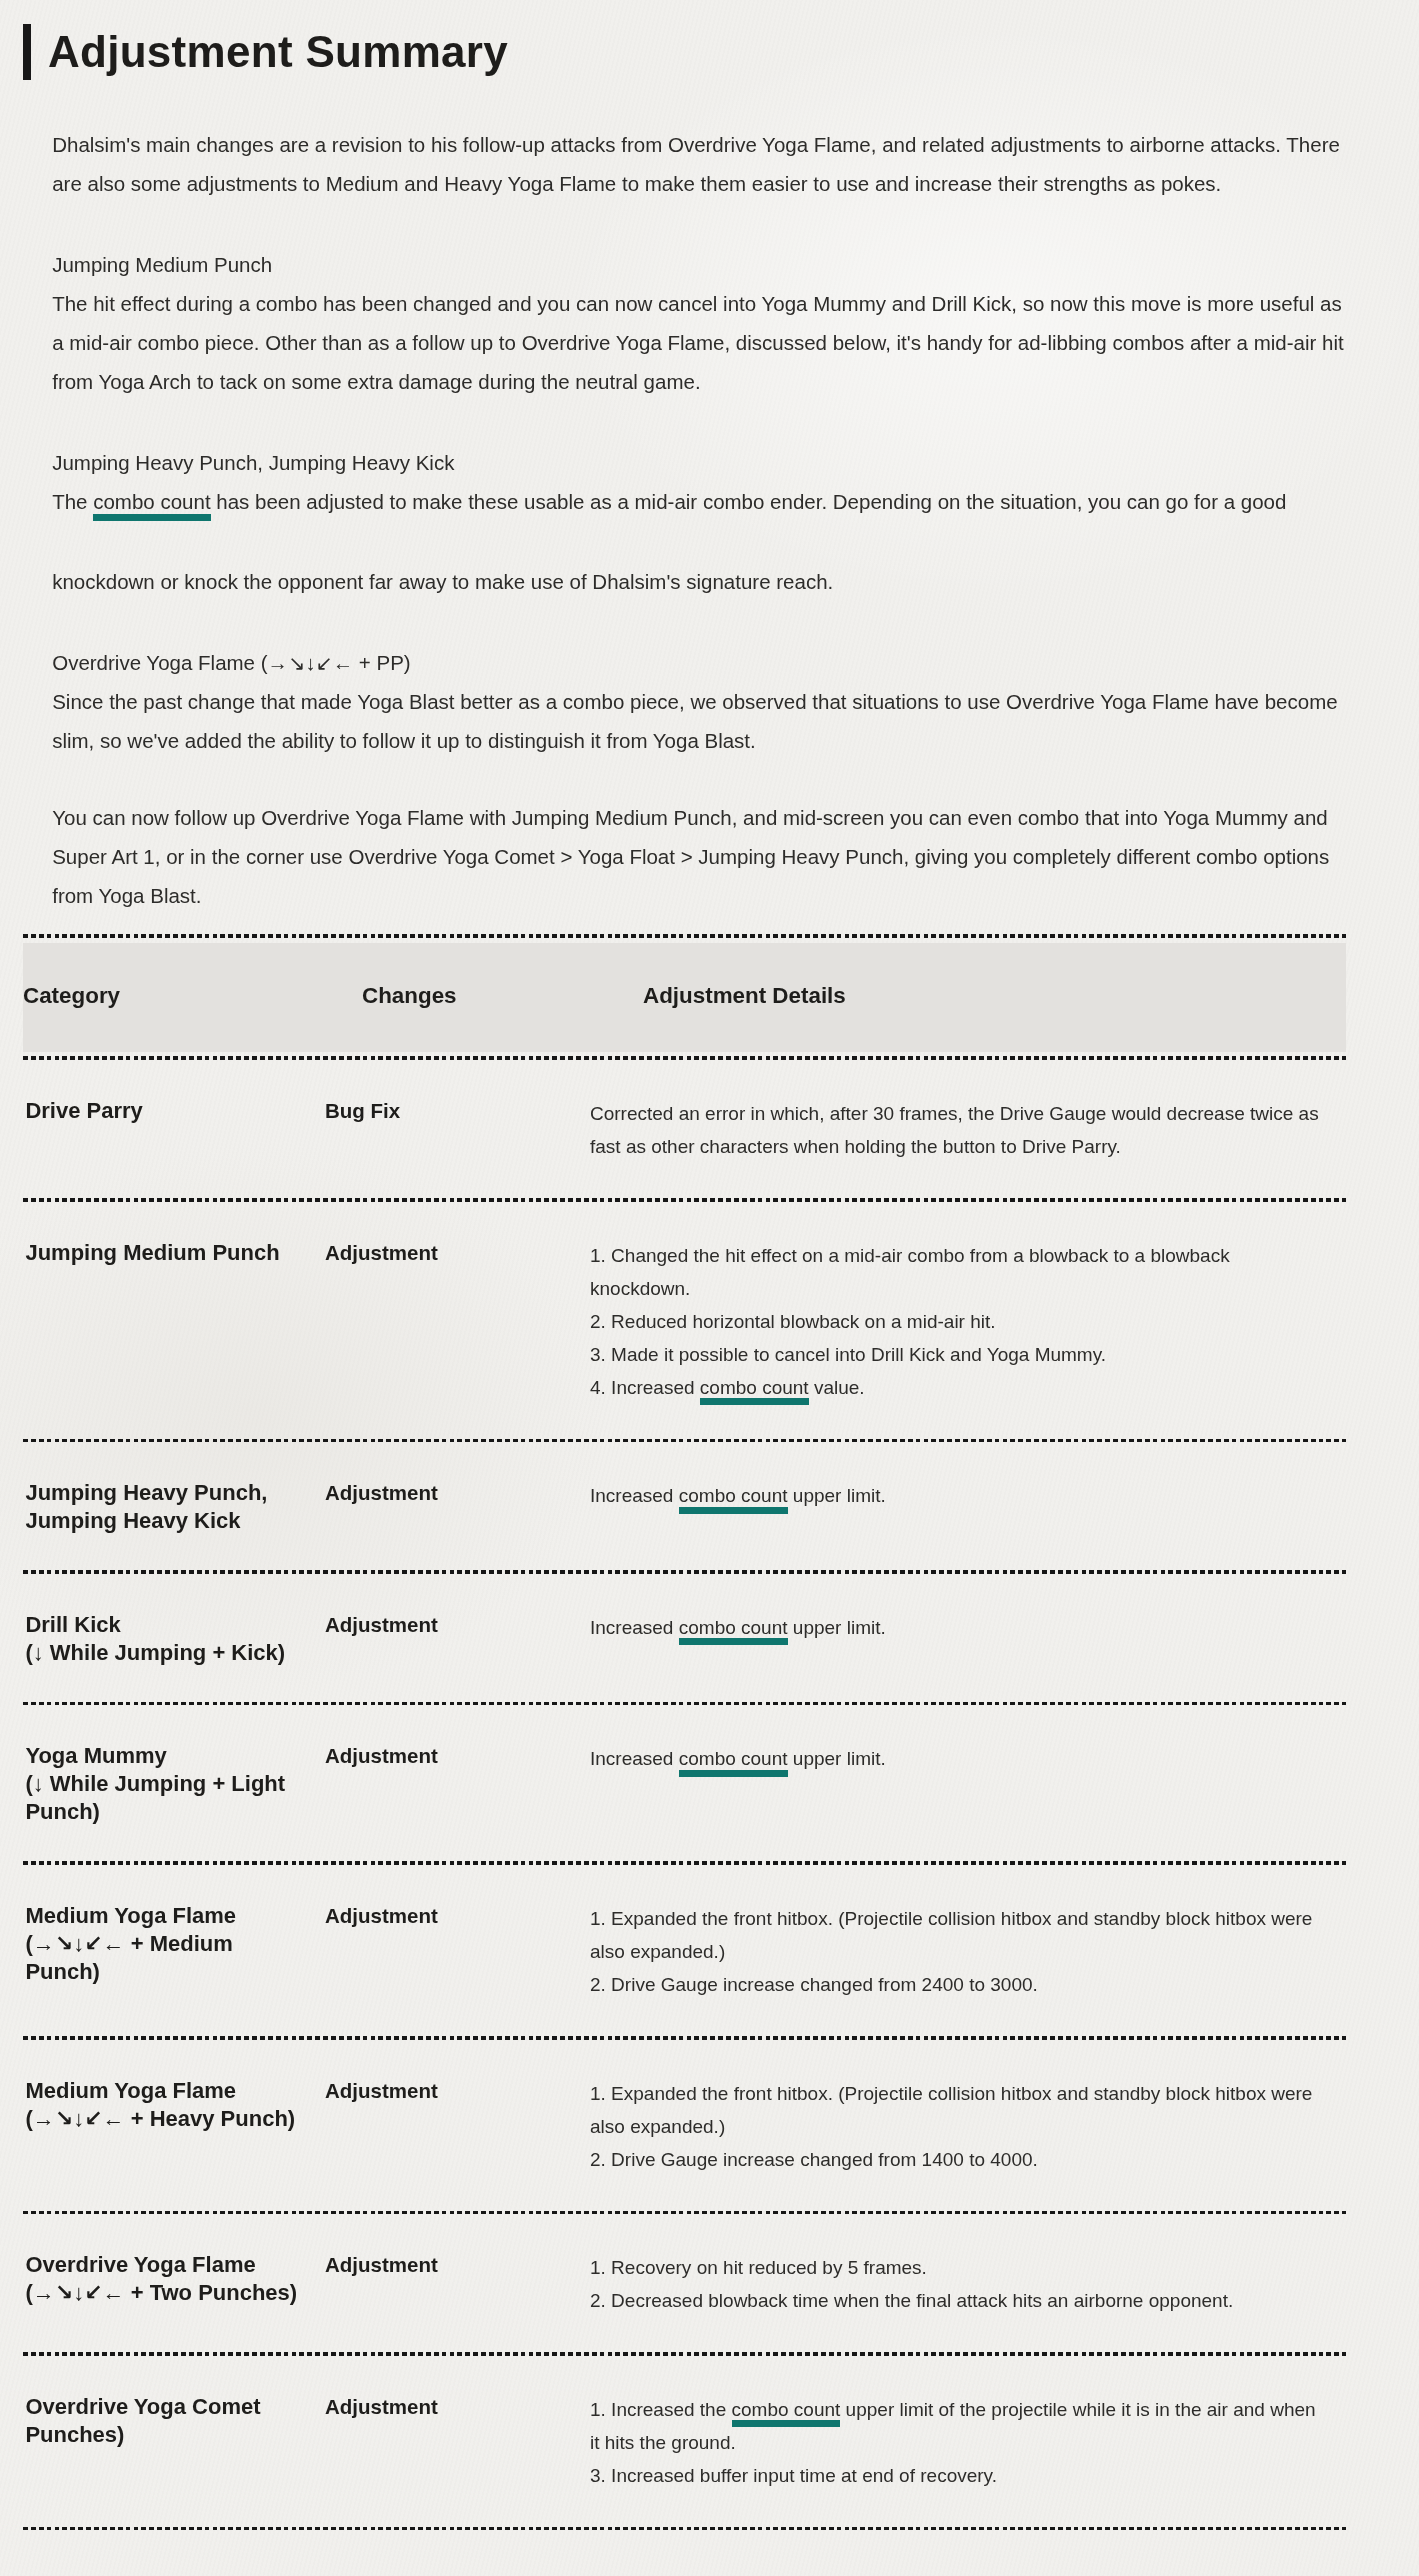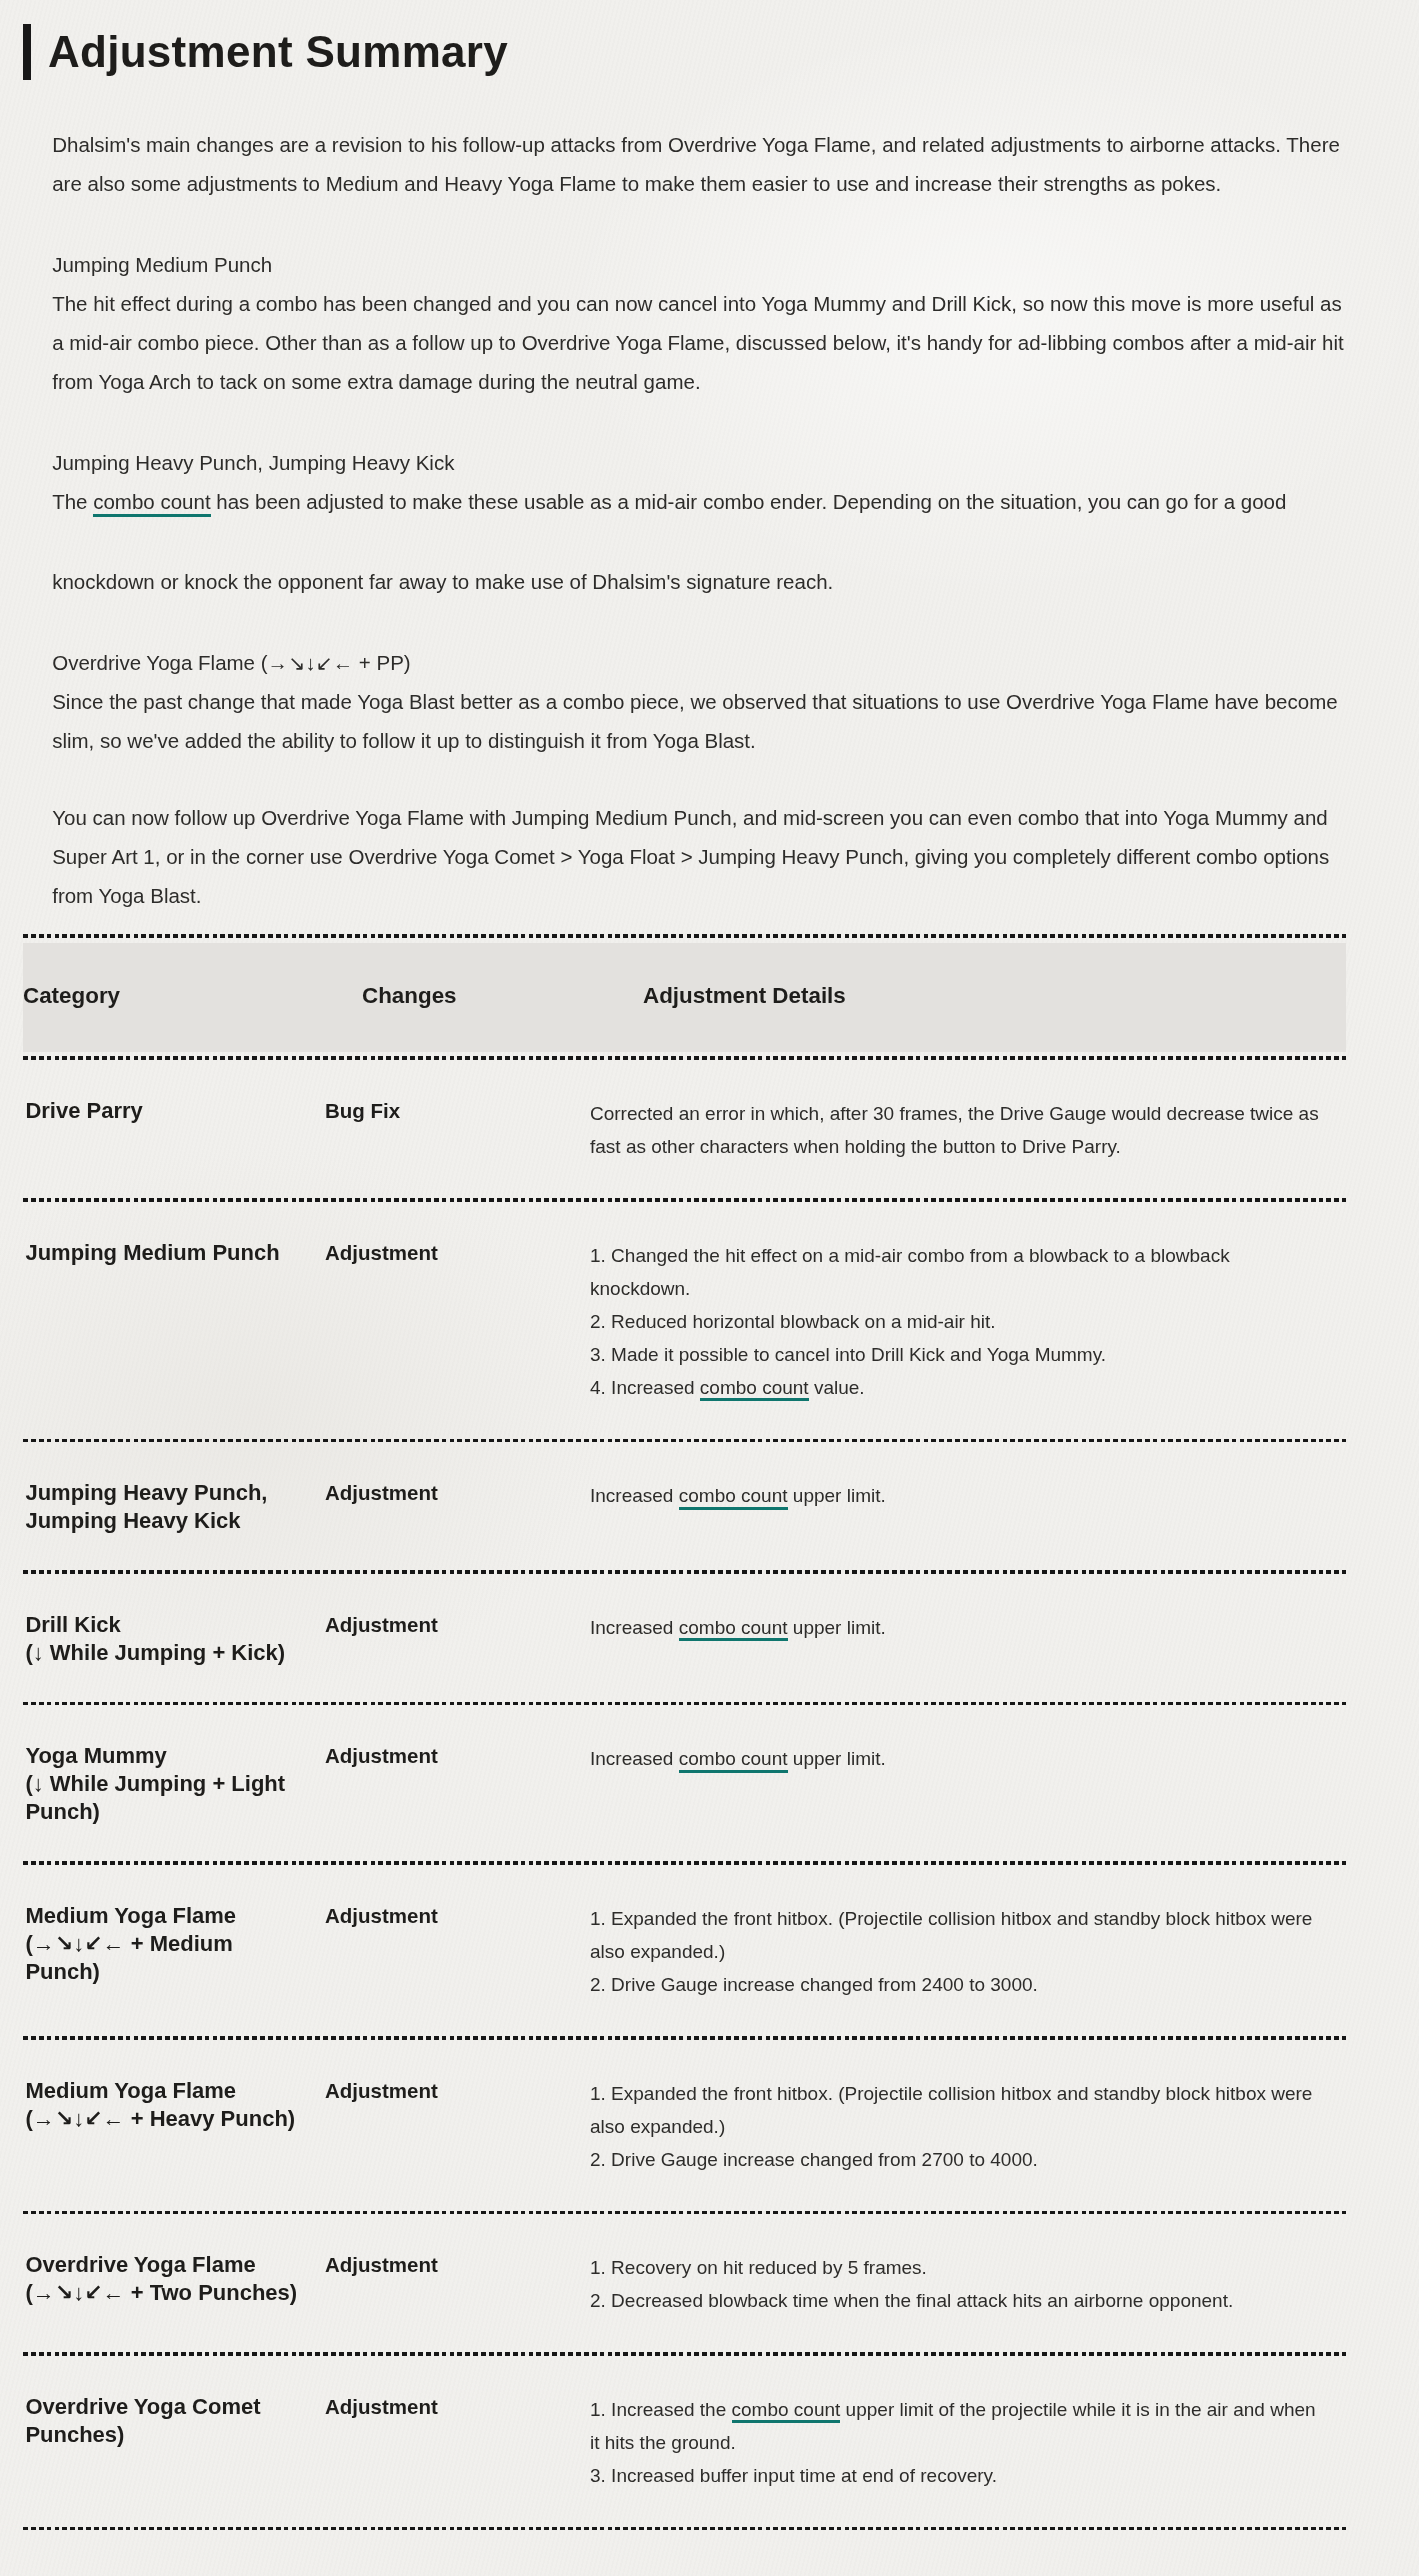--- a/index.html
+++ b/index.html
@@ -27,21 +27,21 @@
     letter-spacing:0.3px;
   }
   
   #intro{padding-left:1.2px;}
   #intro .p, #intro .h{font-size:20.5px;line-height:39px;color:var(--text);margin-left:28px;}
   #intro .h{margin-top:42px;}
   #intro .p + .p{margin-top:38px;}
   #intro .h + .p{margin-top:0;}
   #intro .gap-after + .p{margin-top:41px;}
   span.u{
-    border-bottom:3px solid #0f766e;padding-bottom:0.6px;cursor:pointer;
+    border-bottom:7px solid #0f766e;padding-bottom:0.6px;cursor:pointer;
   }
   
   .adj-table{margin-top:19.3px;}
   .sep{
     height:3.6px;
     background:repeating-linear-gradient(90deg, var(--sep) 0 4.8px, transparent 4.8px 7.9px);
   }
   .thead{
     display:grid;grid-template-columns:302px 265px 1fr;
     background:var(--header-bg);margin:4.8px 0;
@@ -160,21 +160,21 @@
         </div>
         <div class="sep"></div>
         <div class="row">
           <div class="c1">
             <span class="move-line">Medium Yoga Flame</span>
             <span class="move-line">(→↘↓↙← + Heavy Punch)</span>
           </div>
           <div class="c2">Adjustment</div>
           <div class="c3">
             <span class="details-line"><span>1. Expanded the front hitbox. (Projectile collision hitbox and standby block hitbox were also expanded.)</span></span>
-            <span class="details-line"><span>2. Drive Gauge increase changed from 2700 to 4000.</span></span>
+            <span class="details-line"><span>2. Drive Gauge increase changed from 1400 to 4000.</span></span>
           </div>
         </div>
         <div class="sep"></div>
         <div class="row">
           <div class="c1">
             <span class="move-line">Overdrive Yoga Flame</span>
             <span class="move-line">(→↘↓↙← + Two Punches)</span>
           </div>
           <div class="c2">Adjustment</div>
           <div class="c3">

